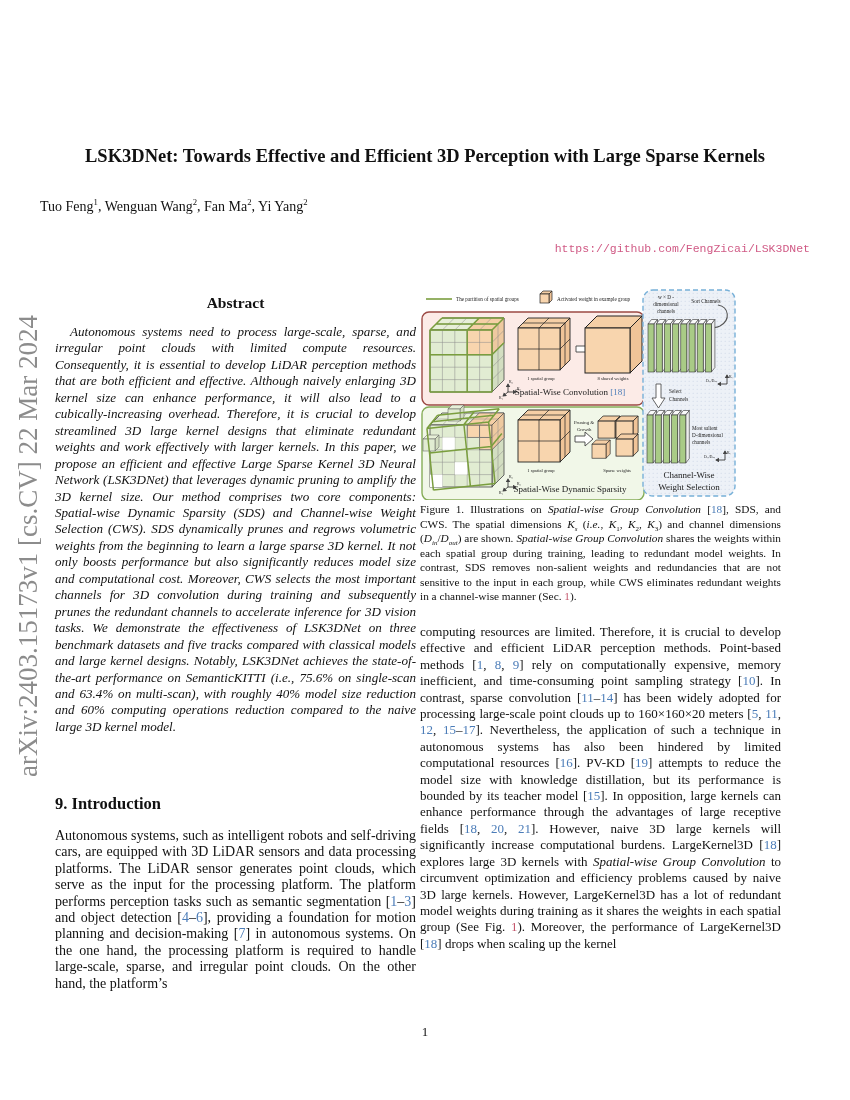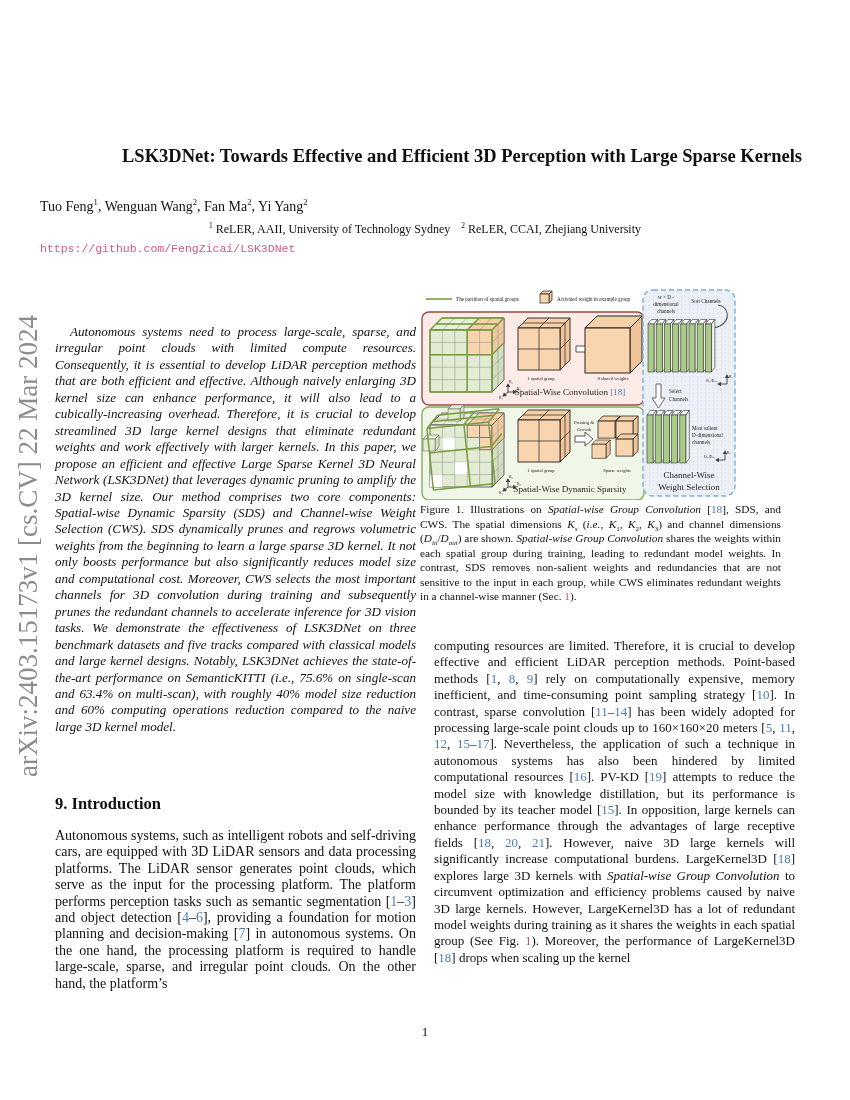--- a/index.html
+++ b/index.html
@@ -3,70 +3,70 @@
 <meta charset="utf-8">
 <style>
   html,body{margin:0;padding:0;background:#ffffff;}
   .page{position:relative;width:850px;height:1100px;background:#fff;overflow:hidden;
         font-family:"Liberation Serif",serif;color:#111;}
   
   .arxiv{position:absolute;left:-250px;top:529px;width:560px;height:34px;
          transform:rotate(-90deg);text-align:center;font-size:27px;color:#8c8c8c;
          font-family:"Liberation Serif",serif;white-space:nowrap;}
   
-  .title{position:absolute;top:146px;left:32px;width:770px;text-align:right;
+  .title{position:absolute;top:146px;left:40px;width:770px;text-align:center;
          font-size:18.5px;font-weight:bold;}
   .authors{position:absolute;top:199px;left:40px;width:770px;font-size:14px;}
   .affils{position:absolute;top:222px;left:40px;width:770px;text-align:center;font-size:12px;}
-  .ghlink{position:absolute;top:242px;left:40px;width:770px;text-align:left;
+  .ghlink{position:absolute;top:242px;left:40px;width:770px;text-align:right;
           font-family:"Liberation Mono",monospace;font-size:11.5px;color:#d05a85;}
   sup{font-size:0.62em;line-height:0;}
   sub{font-size:0.62em;line-height:0;}
   .i{font-style:italic;}
   .cite{color:#4b7cb8;}
   .ref{color:#c4566c;}
   .sp12{display:inline-block;width:11px;}
   
   .col{position:absolute;width:361px;}
   .col.left{left:55px;top:290px;height:730px;}
   .col.right{left:420px;top:288px;height:732px;}
   .abs-head{position:absolute;top:4px;left:0;width:100%;text-align:center;
             font-size:15.5px;font-weight:bold;}
   .abs-text{position:absolute;top:34px;left:0;width:100%;font-size:13.1px;line-height:16.45px;
             font-style:italic;text-align:justify;text-indent:15px;}
   .sec-head{position:absolute;top:504px;left:0;margin:0;font-size:16.5px;font-weight:bold;}
   .body-text{position:absolute;top:538px;left:0;width:100%;margin:0;font-size:14px;
              line-height:16.4px;text-align:justify;}
   .fig-caption{position:absolute;top:214px;left:0;width:100%;margin:0;font-size:11.3px;
                line-height:14.5px;text-align:justify;}
-  .rbody{position:absolute;top:336px;left:0;width:100%;margin:14px;font-size:13px;
+  .rbody{position:absolute;top:336px;left:0;width:100%;margin:0;font-size:13px;
          line-height:16.4px;text-align:justify;}
   .figure-svg{position:absolute;top:0;left:0;}
   .pageno{position:absolute;top:1024px;left:0;width:850px;text-align:center;font-size:13px;}
   svg text{font-family:"Liberation Serif",serif;fill:#222;}
   .pcap{font-size:9px;}
   .tiny{font-size:4.6px;}
   .tiny2{font-size:4.8px;}
   .leg{font-size:5.2px;}
   .p3t{font-size:5.2px;}
   .ax{font-size:3.6px;}
 </style>
 </head>
 <body>
 
 <div class="page">
 
   <div class="arxiv">arXiv:2403.15173v1  [cs.CV]  22 Mar 2024</div>
 
   <div class="title">LSK3DNet: Towards Effective and Efficient 3D Perception with Large Sparse Kernels</div>
   <div class="authors"><span>Tuo Feng</span><sup>1</sup><span>, Wenguan Wang</span><sup>2</sup><span>, Fan Ma</span><sup>2</sup><span>, Yi Yang</span><sup>2</sup></div>
-  <div class="affils"><sup>1</sup><span> ReLER, AAII, University of Technology Sydney</span><span class="sp12"> </span><sup>2</sup><span> ReLER, CCAI, Zhejiang University</span></div>
   <div class="ghlink">https://github.com/FengZicai/LSK3DNet</div>
 
   <div class="col left">
+    <div class="abs-head">Abstract</div>
     <div class="abs-text">Autonomous systems need to process large-scale, sparse, and irregular point clouds with limited compute resources. Consequently, it is essential to develop LiDAR perception methods that are both efficient and effective. Although naively enlarging 3D kernel size can enhance performance, it will also lead to a cubically-increasing overhead. Therefore, it is crucial to develop streamlined 3D large kernel designs that eliminate redundant weights and work effectively with larger kernels. In this paper, we propose an efficient and effective Large Sparse Kernel 3D Neural Network (LSK3DNet) that leverages dynamic pruning to amplify the 3D kernel size. Our method comprises two core components: Spatial-wise Dynamic Sparsity (SDS) and Channel-wise Weight Selection (CWS). SDS dynamically prunes and regrows volumetric weights from the beginning to learn a large sparse 3D kernel. It not only boosts performance but also significantly reduces model size and computational cost. Moreover, CWS selects the most important channels for 3D convolution during training and subsequently prunes the redundant channels to accelerate inference for 3D vision tasks. We demonstrate the effectiveness of LSK3DNet on three benchmark datasets and five tracks compared with classical models and large kernel designs. Notably, LSK3DNet achieves the state-of-the-art performance on SemanticKITTI (i.e., 75.6% on single-scan and 63.4% on multi-scan), with roughly 40% model size reduction and 60% computing operations reduction compared to the naive large 3D kernel model.</div>
     <h2 class="sec-head">9. Introduction</h2>
     <p class="body-text"><span>Autonomous systems, such as intelligent robots and self-driving cars, are equipped with 3D LiDAR sensors and data processing platforms. The LiDAR sensor generates point clouds, which serve as the input for the processing platform. The platform performs perception tasks such as semantic segmentation [</span><span class="cite">1</span><span>–</span><span class="cite">3</span><span>] and object detection [</span><span class="cite">4</span><span>–</span><span class="cite">6</span><span>], providing a foundation for motion planning and decision-making [</span><span class="cite">7</span><span>] in autonomous systems. On the one hand, the processing platform is required to handle large-scale, sparse, and irregular point clouds. On the other hand, the platform’s</span></p>
   </div>
 
   <div class="col right">
 
     <svg class="figure-svg" width="362" height="212" viewBox="0 0 362 212">
       <defs>
         <pattern id="dotbg" width="4" height="4" patternUnits="userSpaceOnUse">

